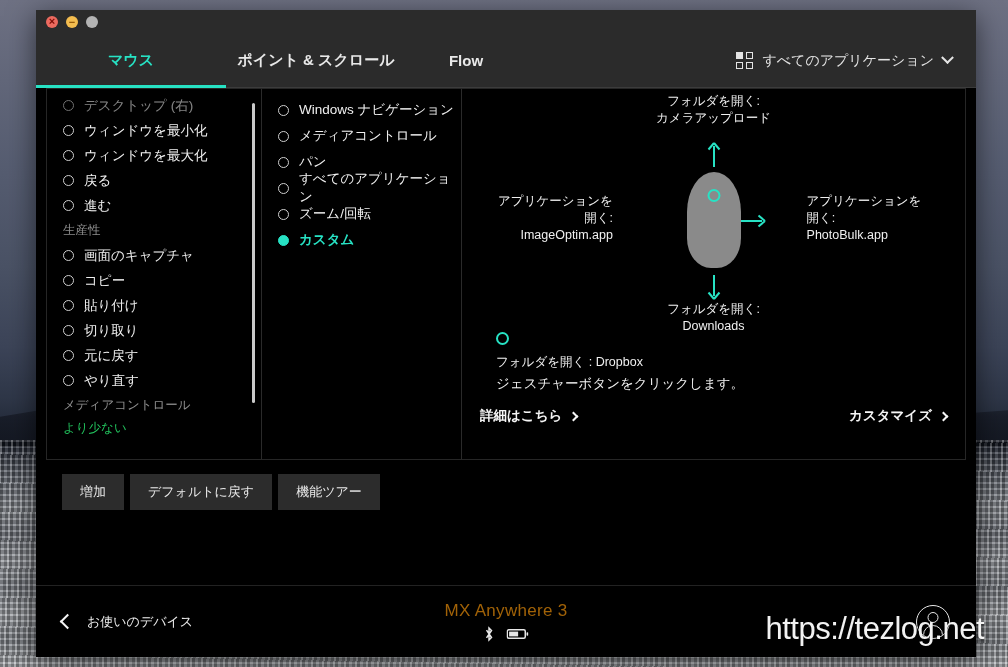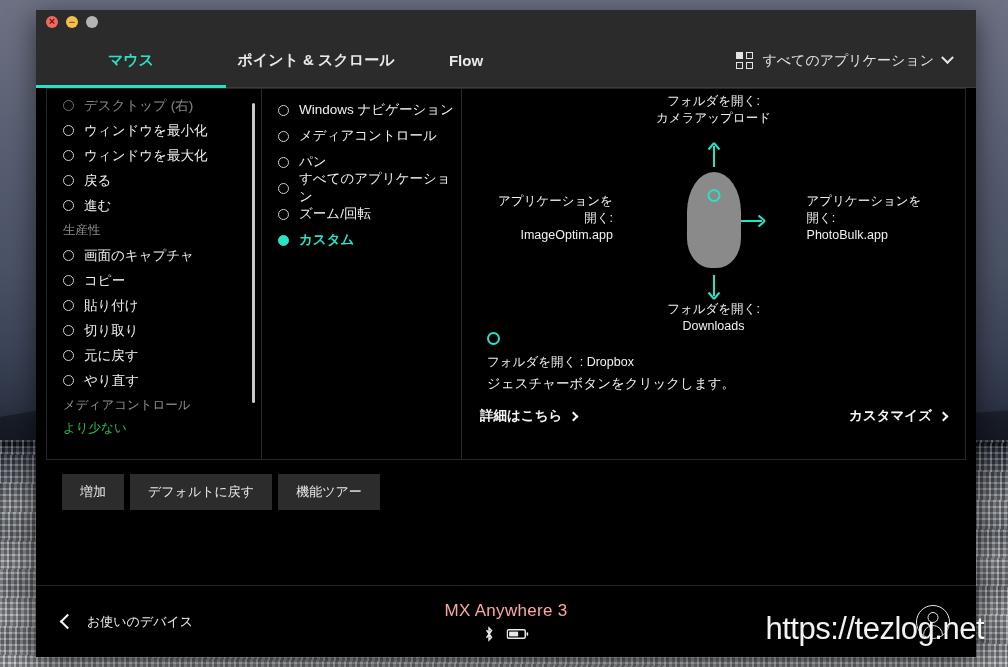--- a/index.html
+++ b/index.html
@@ -195,21 +195,21 @@
     position: absolute; left: 50%; transform: translateX(-50%); top: 17px;
     width: 13px; height: 13px; border: 2px solid #27e2c4; border-radius: 50%;
   }
   .arrow { position: absolute; color: #27e2c4; }
   .arrow.up { left: 50%; transform: translateX(-50%); top: 52px; }
   .arrow.down { left: 50%; transform: translateX(-50%); top: 186px; }
   .arrow.left { left: 44.5%; top: 124px; }
   .arrow.right { left: 55.5%; top: 124px; }
   .arrow svg { display: block; }
 
-  .click-block { position: absolute; left: 25px; top: 243px; }
+  .click-block { position: absolute; left: 34px; top: 243px; }
   .click-circle { width: 13px; height: 13px; border: 2px solid #27e2c4; border-radius: 50%; }
   .click-line1 { color: #f0f0f0; font-size: 12.5px; margin-top: 9px; }
   .click-line2 { color: #f0f0f0; font-size: 13.5px; margin-top: 4px; }
 
   .linkrow {
     position: absolute; left: 18px; right: 18px; top: 318px;
     display: flex; justify-content: space-between; align-items: flex-end;
   }
   .link {
     color: #f5f5f5; font-size: 13.5px; font-weight: bold;
@@ -235,21 +235,21 @@
   }
   .back {
     display: flex; align-items: center; gap: 14px; padding-left: 26px; cursor: default;
   }
   .chev-left { width: 11px; height: 11px; border-left: 2.4px solid #f5f5f5; border-bottom: 2.4px solid #f5f5f5; transform: rotate(45deg); }
   .back-label { color: #ededed; font-size: 13px; }
   .device {
     position: absolute; left: 50%; transform: translateX(-50%);
     text-align: center;
   }
-  .device-name { color: #fca5a5; font-size: 17px; letter-spacing: .3px; }
+  .device-name { color: #a16207; font-size: 17px; letter-spacing: .3px; }
   .device-icons { display: flex; align-items: center; justify-content: center; gap: 12px; margin-top: 5px; }
   .bt svg, .batt svg { display: block; }
   .account {
     position: absolute; right: 26px; width: 34px; height: 34px;
     border: 1.6px solid #e8e8e8; border-radius: 50%; overflow: hidden;
   }
   .account .head { position: absolute; left: 50%; transform: translateX(-50%); top: 6px; width: 11px; height: 11px; border: 1.6px solid #e8e8e8; border-radius: 50%; }
   .account .body { position: absolute; left: 50%; transform: translateX(-50%); top: 19px; width: 20px; height: 20px; border: 1.6px solid #e8e8e8; border-radius: 50%; }
 
   

